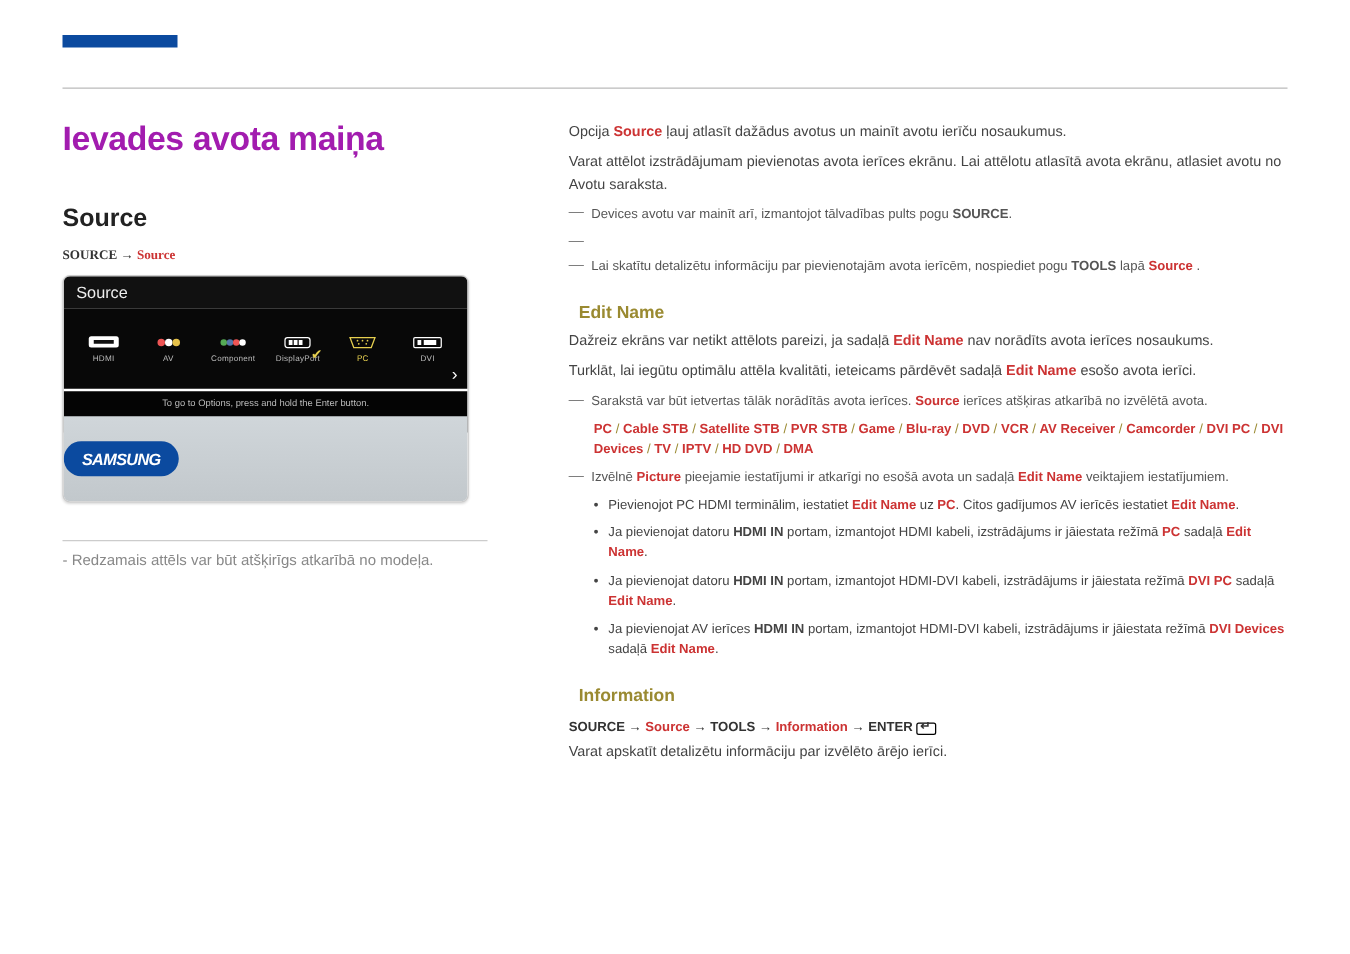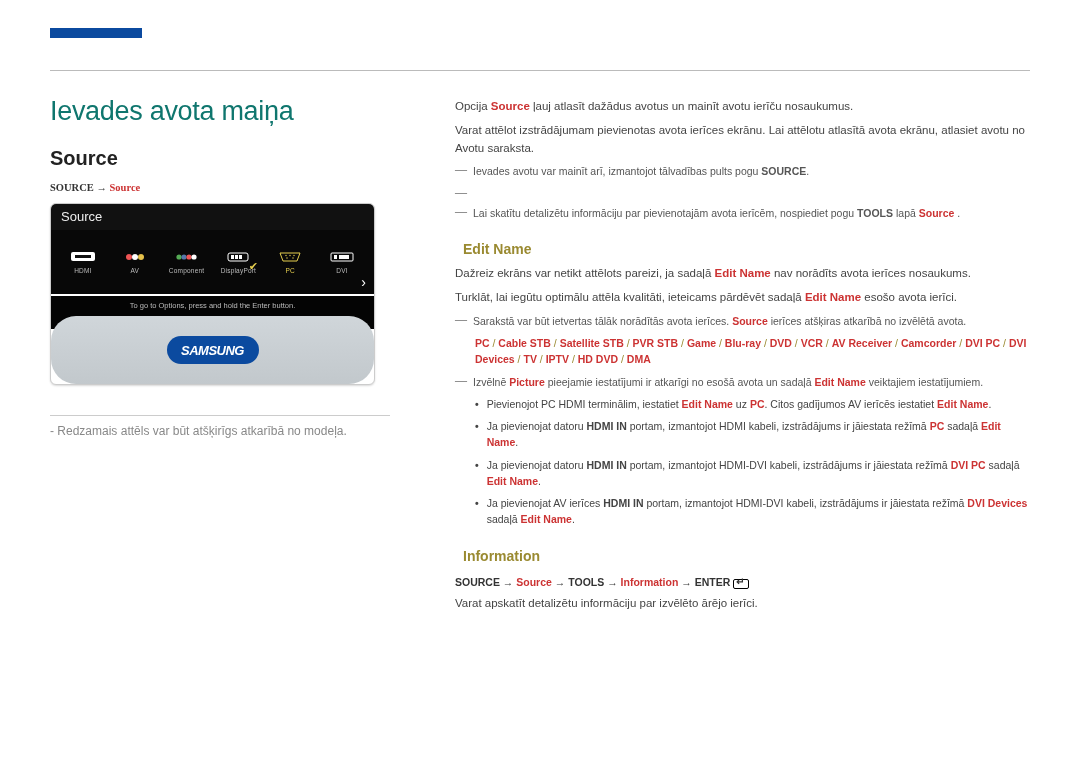--- a/index.html
+++ b/index.html
@@ -4,36 +4,36 @@
 <style>
   * { margin:0; padding:0; box-sizing:border-box; }
   body { width:1080px; height:763px; background:#fff; font-family:Arial,Helvetica,sans-serif; color:#333; position:relative; overflow:hidden; }
   .header { position:absolute; top:28px; left:50px; right:50px; height:45px; }
   .header .bar { width:92px; height:10px; background:#0b4a9f; position:absolute; top:0; left:0; }
   .header .rule { position:absolute; top:42px; left:0; right:0; border-top:1px solid #bbb; }
 
   .left { position:absolute; top:96px; left:50px; width:340px; }
   .right { position:absolute; top:98px; left:455px; right:50px; }
 
-  h1 { font-size:27px; font-weight:normal; color:#0f766e; margin-bottom:20px; letter-spacing:-0.3px; }
+  h1 { font-size:27px; font-weight:bold; color:#a21caf; margin-bottom:37px; letter-spacing:-0.3px; }
   h2 { font-size:20px; font-weight:bold; color:#222; margin-bottom:12px; }
   .bc { font-size:10.5px; font-weight:bold; margin-bottom:10px;font-family:Liberation Serif, serif; }
   .bc .red { color:#c33; }
 
   .tv { width:325px; height:182px; border:1px solid #ccc; border-radius:6px; background:#fff; position:relative; margin-bottom:12px; overflow:hidden; box-shadow:0 1px 2px rgba(0,0,0,0.15); }
   .tv .bar1 { position:absolute; top:0; left:0; right:0; height:26px; background:#111; color:#eee; padding:5px 10px; font-size:13px; }
   .tv .bar2 { position:absolute; top:26px; left:0; right:0; bottom:90px; background:#080808; display:flex; align-items:center; padding:0 6px; }
   .port { display:flex; flex-direction:column; align-items:center; width:52px; gap:3px; }
   .port .ic { width:28px; height:14px; }
   .port .lbl { font-size:6.5px; color:#bbb; letter-spacing:0.2px; }
   .port .lbl.pc { color:#e6cf4f; }
   .check { position:absolute; top:30px; right:116px; color:#e6cf4f; font-size:11px; }
   .arrow { position:absolute; top:44px; right:8px; color:#fff; font-size:14px; }
   .tv .bar3 { position:absolute; top:92px; left:0; right:0; height:33px; background:#040404; color:#bbb; font-size:7.5px; text-align:center; line-height:20px; }
-  .tv .hlf { position:absolute; top:112px; left:0; right:0; bottom:0; background:linear-gradient(#d0d6da,#c2c8cc); display:flex; align-items:center; justify-content:center;border-radius:25px; }
+  .tv .hlf { position:absolute; top:112px; left:0; right:0; bottom:0; background:linear-gradient(#d0d6da,#c2c8cc); display:flex; align-items:center; justify-content:flex-start; }
   .samsung { width:92px; height:28px; background:#0b4a9f; border-radius:14px; color:#fff; font-style:italic; font-weight:bold; font-size:13px; display:flex; align-items:center; justify-content:center; letter-spacing:-0.5px; }
 
   .divider { border-top:1px solid #ccc; margin:30px 0 8px; }
   .caption { font-size:12px; color:#888; }
   .dash { color:#888; }
 
   .para { font-size:11.5px; color:#444; line-height:1.55; margin-bottom:6px; }
   .note { font-size:10.5px; color:#555; line-height:1.55; margin-bottom:6px; display:flex; gap:6px; }
   .note .em { font-family:serif; font-style:italic; font-size:12px; color:#555; line-height:1.1; }
   .bold { font-weight:bold; }
@@ -154,21 +154,21 @@
     <span class="dash">-</span>
     <span>Redzamais attēls var būt atšķirīgs atkarībā no modeļa.</span>
   </div>
 </div>
 
 <div class="right">
   <div class="para"><span>Opcija </span><span class="red bold">Source</span><span> ļauj atlasīt dažādus avotus un mainīt avotu ierīču nosaukumus.</span></div>
   <div class="para">Varat attēlot izstrādājumam pievienotas avota ierīces ekrānu. Lai attēlotu atlasītā avota ekrānu, atlasiet avotu no Avotu saraksta.</div>
   <div class="note">
       <span class="em">―</span>
-      <span><span>Ievades avotu var mainīt arī, izmantojot tālvadības pults pogu </span><span class="bold">SOURCE</span><span>.</span></span>
+      <span><span>Devices avotu var mainīt arī, izmantojot tālvadības pults pogu </span><span class="bold">SOURCE</span><span>.</span></span>
     </div>
   <div class="note">
       <span class="em">―</span>
     </div>
   <div class="note">
       <span class="em">―</span>
       <span><span>Lai skatītu detalizētu informāciju par pievienotajām avota ierīcēm, nospiediet pogu </span><span class="bold">TOOLS</span><span> lapā </span><span class="red bold">Source</span><span> .</span></span>
     </div>
 
   <div class="subhead-box"><span class="txt">Edit Name</span></div>

